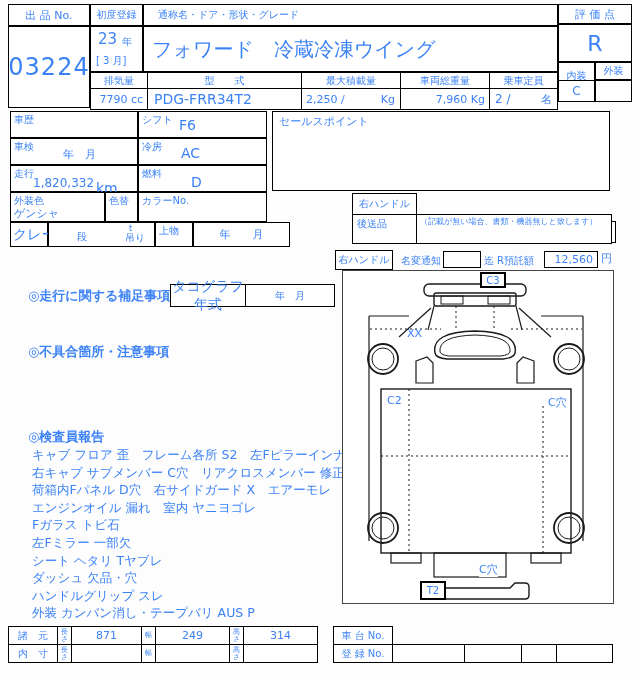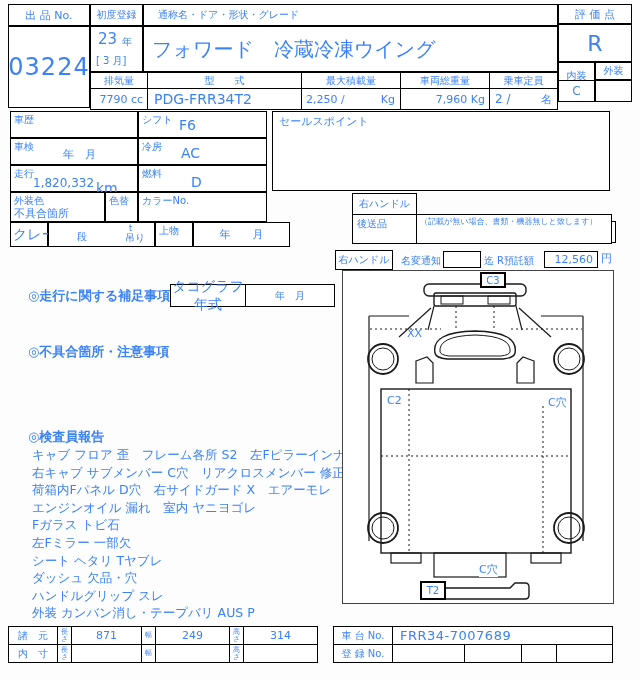--- a/index.html
+++ b/index.html
@@ -84,21 +84,21 @@
     <span class="t f12" style="left:22px;top:11px;">1,820,332</span>
     <span class="t f9" style="left:85px;top:14px;">km</span>
   </div>
   <div class="b" style="left:138px;top:165px;width:129px;height:27px;">
     <span class="t f10" style="left:3px;top:2px;">燃料</span>
     <span class="t f14" style="left:52px;top:8px;">D</span>
   </div>
 
   <div class="b" style="left:10px;top:192px;width:95px;height:30px;">
     <span class="t f10" style="left:3px;top:2px;">外装色</span>
-    <span class="t f11" style="left:3px;top:15px;">不具合箇所</span>
+    <span class="t f11" style="left:3px;top:15px;">ゲンシャ</span>
   </div>
   <div class="b" style="left:105px;top:192px;width:33px;height:30px;">
     <span class="t f10" style="left:3px;top:2px;">色替</span>
   </div>
   <div class="b" style="left:138px;top:192px;width:129px;height:30px;">
     <span class="t f10" style="left:3px;top:2px;">カラーNo.</span>
   </div>
 
   <div class="b" style="left:10px;top:222px;width:38px;height:25px;">
     <span class="t f9" style="left:2px;top:3px;">クレーン</span>
@@ -228,20 +228,19 @@
 
   <div class="b cc f10" style="left:8px;top:644px;width:50px;height:19px;">内　寸</div>
   <div class="b cc tag" style="left:57px;top:644px;width:15px;height:19px;">長さ</div>
   <div class="b cc f11" style="left:71px;top:644px;width:71px;height:19px;"></div>
   <div class="b cc tag" style="left:141px;top:644px;width:15px;height:19px;">幅</div>
   <div class="b cc f11" style="left:155px;top:644px;width:75px;height:19px;"></div>
   <div class="b cc tag" style="left:229px;top:644px;width:15px;height:19px;">高さ</div>
   <div class="b cc f11" style="left:243px;top:644px;width:75px;height:19px;"></div>
 
   <div class="b cc f10" style="left:333px;top:626px;width:60px;height:19px;">車 台 No.</div>
-  <div class="b cl f13" style="left:392px;top:626px;width:221px;height:19px;padding-left:7px;letter-spacing:0.5px;">FRR34-7007689</div>
   <div class="b cc f10" style="left:333px;top:644px;width:60px;height:19px;">登 録 No.</div>
   <div class="b" style="left:392px;top:644px;width:73px;height:19px;"></div>
   <div class="b" style="left:464px;top:644px;width:58px;height:19px;"></div>
   <div class="b" style="left:521px;top:644px;width:36px;height:19px;"></div>
   <div class="b" style="left:556px;top:644px;width:57px;height:19px;"></div>
 
 </div>
 
 </body></html>

